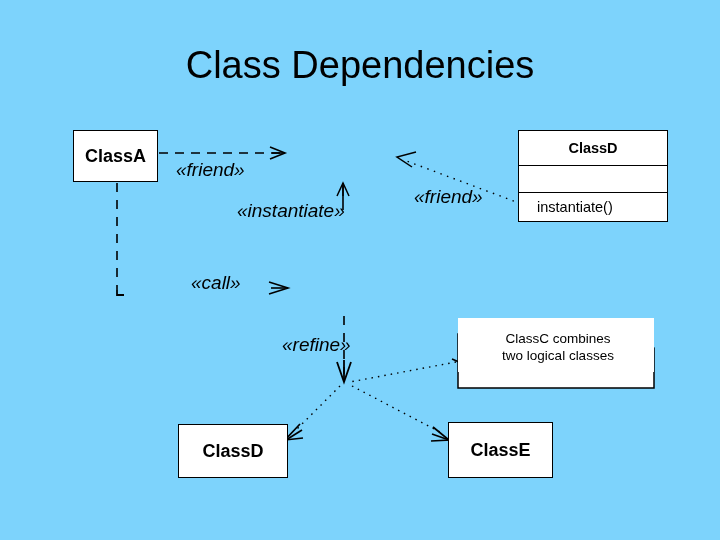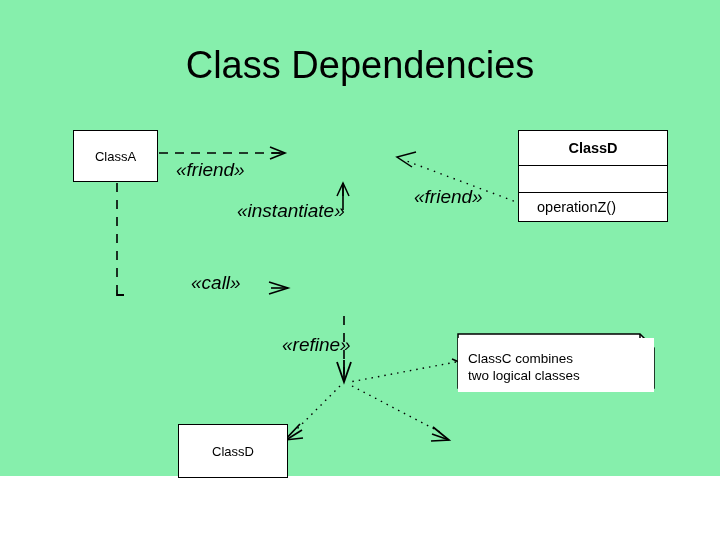--- a/index.html
+++ b/index.html
@@ -12,43 +12,43 @@
     height: 540px;
     position: relative;
     overflow: hidden;
     font-family: "Liberation Sans", sans-serif;
     color: #000000;
   }
   #slide {
     position: absolute;
     left: 0; top: 0;
     width: 720px;
-    height: 476px;
-    background: #86efac;
+    height: 540px;
+    background: #7dd3fc;
   }
   #title {
     position: absolute;
     left: 0;
     top: 42px;
     width: 720px;
     text-align: center;
     font-size: 38px;
     font-weight: normal;
     letter-spacing: 0px;
     line-height: 46px;
     color: #000000;
     white-space: nowrap;
   }
   .cls {
     position: absolute;
     box-sizing: border-box;
     background: #ffffff;
     border: 1.5px solid #000000;
-    font-size: 13px;
-    font-weight: normal;
+    font-size: 18px;
+    font-weight: bold;
     color: #000000;
     display: flex;
     align-items: center;
     justify-content: center;
     text-align: center;
   }
   .cls3 {
     position: absolute;
     box-sizing: border-box;
     background: #ffffff;
@@ -183,30 +183,33 @@
   <div class="cls" style="left:73px; top:130px; width:85px; height:52px;">
     <span>ClassA</span>
   </div>
 
 
 
   <div class="cls" style="left:178px; top:424px; width:110px; height:54px;">
     <span>ClassD</span>
   </div>
 
+  <div class="cls" style="left:448px; top:422px; width:105px; height:56px;">
+    <span>ClassE</span>
+  </div>
 
   <div class="cls3" style="left:518px; top:130px; width:150px; height:92px;">
     <div class="c-name">ClassD</div>
     <div class="c-attrs"></div>
     <div class="c-ops">
-      <span>operationZ()</span>
+      <span>instantiate()</span>
     </div>
   </div>
 
-  <div class="note" style="left:458px; top:338px; width:196px; height:54px;">
+  <div class="note" style="left:458px; top:318px; width:196px; height:54px;text-align:center;">
     <div class="note-text">ClassC combines
    two logical classes</div>
   </div>
 
   <div class="stereo" style="left:176px; top:159px;">«friend»</div>
 
   <div class="stereo" style="left:414px; top:186px;">«friend»</div>
 
   <div class="stereo" style="left:237px; top:200px;">«instantiate»</div>
 

